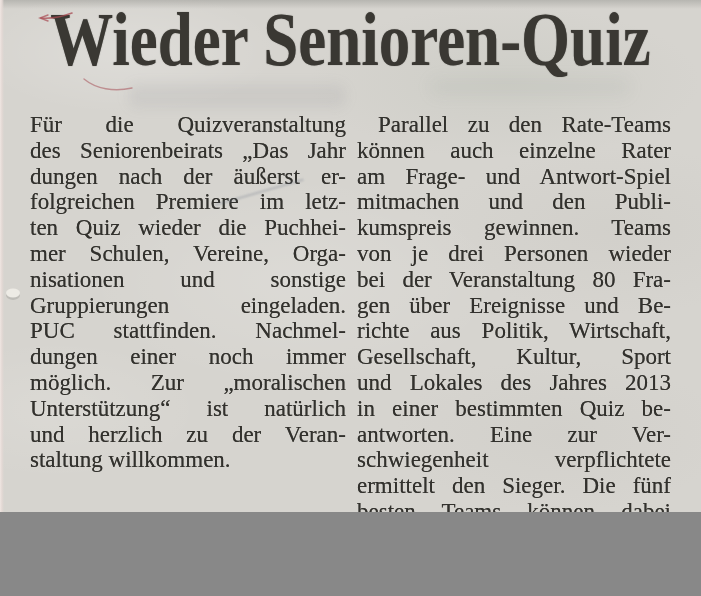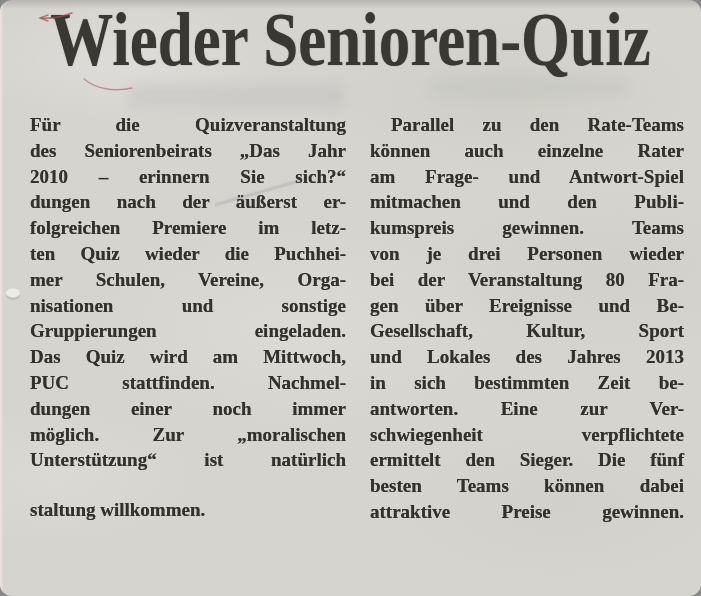--- a/index.html
+++ b/index.html
@@ -1,50 +1,49 @@
 <!DOCTYPE html>
 <html><head>
 <meta charset="utf-8">
 <style>
   html,body { margin:0; padding:0; background:#888; }
   .page {
-    position:relative; width:701px; height:596px; overflow:hidden;
+    position:relative; width:701px; height:512px; overflow:hidden;
     font-family:"Liberation Serif","DejaVu Serif",serif;
     background:
       linear-gradient(180deg, rgba(145,145,140,0.45) 0px, rgba(145,145,140,0) 9px),
       radial-gradient(ellipse 220px 90px at 18% 10%, rgba(255,255,255,0.20), transparent 70%),
       radial-gradient(ellipse 280px 110px at 72% 16%, rgba(178,184,172,0.22), transparent 70%),
       radial-gradient(ellipse 300px 150px at 42% 55%, rgba(255,255,252,0.14), transparent 70%),
       radial-gradient(ellipse 260px 120px at 88% 45%, rgba(192,190,184,0.20), transparent 70%),
       radial-gradient(ellipse 240px 110px at 80% 85%, rgba(196,194,188,0.22), transparent 70%),
       radial-gradient(ellipse 210px 100px at 8% 80%, rgba(255,255,250,0.12), transparent 70%),
       #d6d4cf;
-    border-radius: 12px;
   }
   .edge-strip {
     position:absolute; left:0; top:0; width:4px; height:596px;
     background:linear-gradient(90deg,#efe6e2 0%, #e3d8d4 50%, rgba(214,212,207,0) 100%);
   }
   .headline {
     position:absolute; left:0; right:0; top:2px; margin:0;
     text-align:center; font-weight:bold; font-size:63px; line-height:1;
     color:#3a3833; letter-spacing:0px;
     text-shadow:0 0 1px rgba(50,48,44,0.55);
   }
   .headline .hspan {
     display:inline-block; transform:scaleY(1.22); transform-origin:center top;
   }
   .col {
-    position:absolute; top:112px; font-size:19px; line-height:25.8px;
-    color:#32312d; text-shadow:0 0 0.4px rgba(45,44,40,0.7);font-weight:bold;
+    position:absolute; top:112px; font-size:23px; line-height:25.8px;
+    color:#32312d; text-shadow:0 0 0.4px rgba(45,44,40,0.7);
   }
   .col.leftcol  { left:30px;  width:316px; }
-  .col.rightcol { left:370px; width:314px; }
+  .col.rightcol { left:357px; width:314px; }
   .ln { text-align:justify; text-align-last:justify; white-space:nowrap; }
-  .ln.last   { text-align-last:left;margin-top:24px; }
+  .ln.last   { text-align-last:left; }
   .ln.indent { text-indent:21px; }
   .ghost-band {
     position:absolute; left:128px; top:84px; width:218px; height:24px;
     background:rgba(115,117,124,0.10); filter:blur(6px); border-radius:10px;
   }
   .ghost-band2 {
     position:absolute; left:430px; top:78px; width:200px; height:18px;
     background:rgba(150,158,145,0.10); filter:blur(7px); border-radius:10px;
   }
   .pencil-line {
@@ -61,47 +60,47 @@
 
   <div class="edge-strip"></div>
   <div class="ghost-band"></div>
   <div class="ghost-band2"></div>
 
   <h1 class="headline"><span class="hspan">Wieder Senioren-Quiz</span></h1>
 
   <div class="col leftcol">
     <div class="ln">Für die Quizveranstaltung</div>
     <div class="ln">des Seniorenbeirats „Das Jahr</div>
-    <div class="ln">2010 – erinnern Sie sich?“</div>
     <div class="ln">dungen nach der äußerst er-</div>
     <div class="ln">folgreichen Premiere im letz-</div>
     <div class="ln">ten Quiz wieder die Puchhei-</div>
     <div class="ln">mer Schulen, Vereine, Orga-</div>
     <div class="ln">nisationen und sonstige</div>
     <div class="ln">Gruppierungen eingeladen.</div>
-    <div class="ln">Das Quiz wird am Mittwoch,</div>
     <div class="ln">PUC stattfinden. Nachmel-</div>
     <div class="ln">dungen einer noch immer</div>
     <div class="ln">möglich. Zur „moralischen</div>
     <div class="ln">Unterstützung“ ist natürlich</div>
+    <div class="ln">und herzlich zu der Veran-</div>
     <div class="ln last">staltung willkommen.</div>
   </div>
 
   <div class="col rightcol">
     <div class="ln indent">Parallel zu den Rate-Teams</div>
     <div class="ln">können auch einzelne Rater</div>
     <div class="ln">am Frage- und Antwort-Spiel</div>
     <div class="ln">mitmachen und den Publi-</div>
     <div class="ln">kumspreis gewinnen. Teams</div>
     <div class="ln">von je drei Personen wieder</div>
     <div class="ln">bei der Veranstaltung 80 Fra-</div>
     <div class="ln">gen über Ereignisse und Be-</div>
+    <div class="ln">richte aus Politik, Wirtschaft,</div>
     <div class="ln">Gesellschaft, Kultur, Sport</div>
     <div class="ln">und Lokales des Jahres 2013</div>
-    <div class="ln">in sich bestimmten Zeit be-</div>
+    <div class="ln">in einer bestimmten Quiz be-</div>
     <div class="ln">antworten. Eine zur Ver-</div>
     <div class="ln">schwiegenheit verpflichtete</div>
     <div class="ln">ermittelt den Sieger. Die fünf</div>
     <div class="ln">besten Teams können dabei</div>
     <div class="ln">attraktive Preise gewinnen.</div>
   </div>
 
   <div class="pencil-line"></div>
 
   <svg class="marks" width="701" height="596" viewBox="0 0 701 596">

